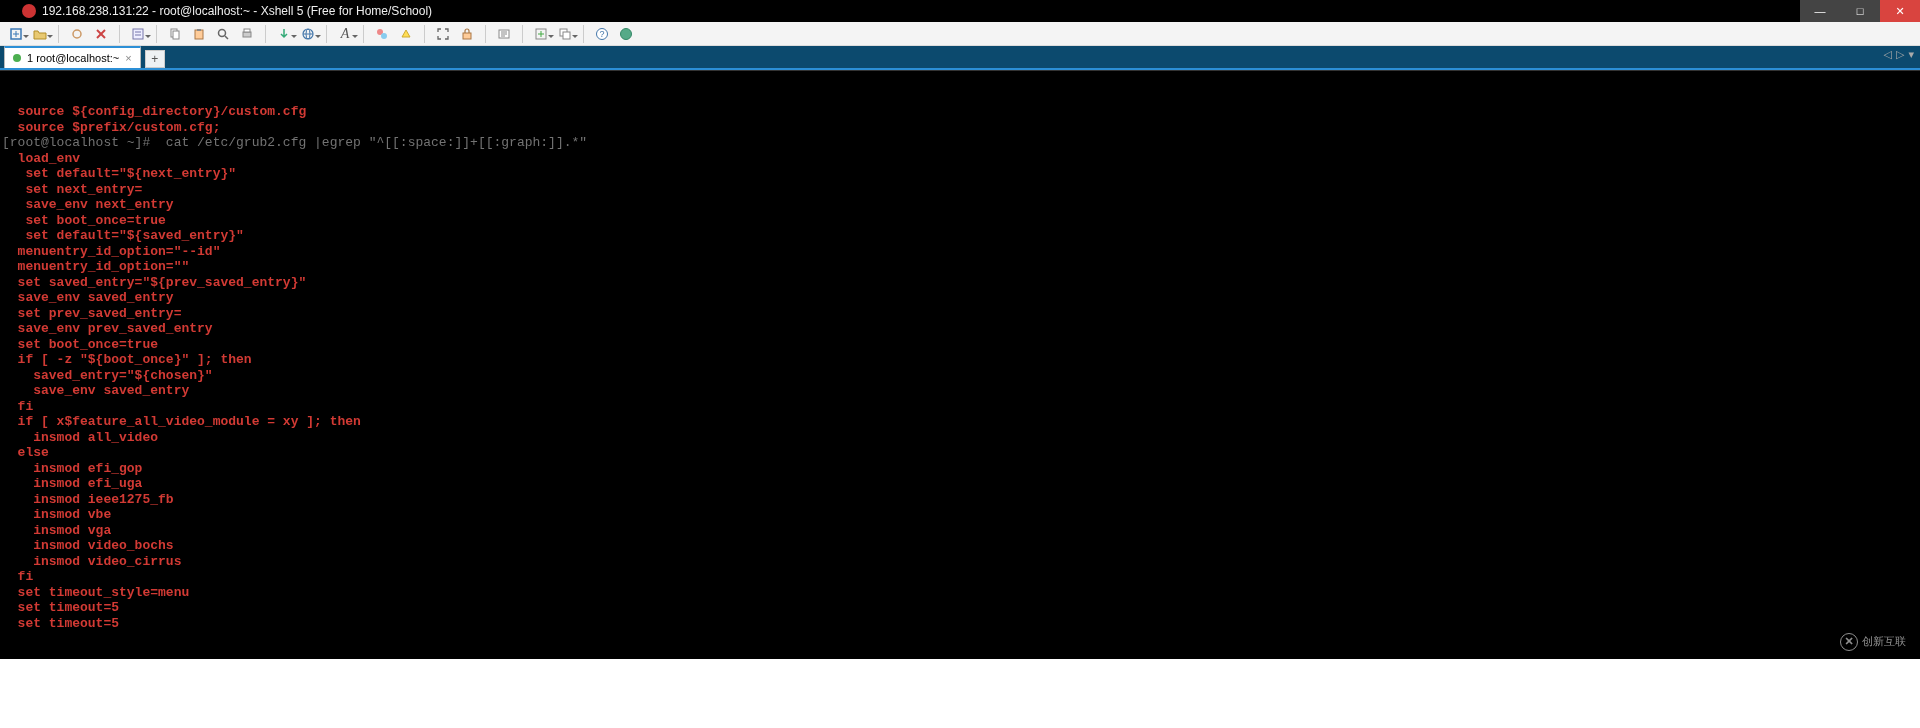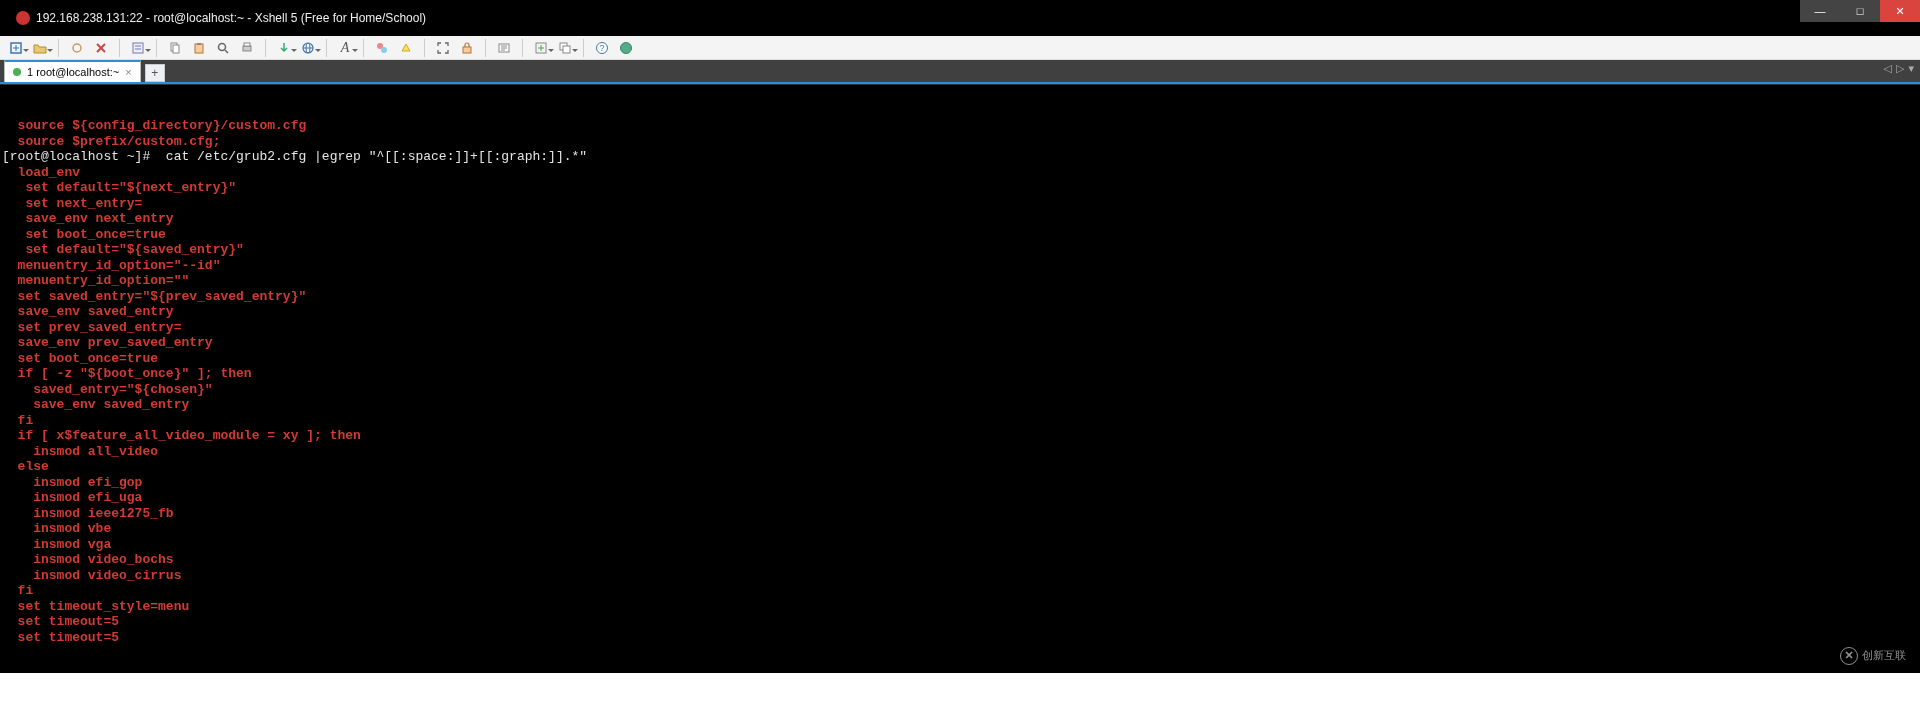--- a/index.html
+++ b/index.html
@@ -1,38 +1,38 @@
 <!DOCTYPE html>
 <html><head>
 <meta charset="utf-8">
 <style>
   * { margin:0; padding:0; box-sizing:border-box; }
   html,body { width:1920px; height:728px; font-family:"Segoe UI",Tahoma,sans-serif; font-size:12px; background:#fff; overflow:hidden; }
-  .titlebar { height:36px; background:#000; color:#fff; display:flex; align-items:center; padding-left:16px; position:relative; }
+  .titlebar { height:22px; background:#000; color:#fff; display:flex; align-items:center; padding-left:22px; position:relative; }
   .titlebar .app-icon { width:14px; height:14px; border-radius:50%; background:#c33; margin-right:6px; display:inline-block; }
   .titlebar .title { font-size:12px; color:#eee; }
   .win-controls { position:absolute; right:0; top:0; height:22px; display:flex; }
   .win-controls div { width:40px; height:22px; display:flex; align-items:center; justify-content:center; font-size:11px; color:#fff; cursor:pointer; }
   .win-min,.win-max { background:#444; }
   .win-close { background:#d9443f; }
   .toolbar { height:24px; background:#f4f4f4; border-bottom:1px solid #ddd; display:flex; align-items:center; padding:0 6px; gap:4px; }
   .toolbar .btn { width:20px; height:20px; display:flex; align-items:center; justify-content:center; color:#555; cursor:pointer; font-size:13px; position:relative; }
   .toolbar .btn.dd::after { content:""; position:absolute; right:-3px; bottom:3px; border:3px solid transparent; border-top-color:#666; }
   .toolbar .sep { width:1px; height:18px; background:#ccc; margin:0 4px; }
-  .tabbar { height:24px; background:#404040; display:flex; align-items:flex-end; position:relative; border-bottom:2px solid #2c8fd6; }
+  .tabbar { height:24px; background:#0c4a6e; display:flex; align-items:flex-end; position:relative; border-bottom:2px solid #2c8fd6; }
   .tab { height:22px; display:flex; align-items:center; padding:0 8px; background:#fff; border:1px solid #bbb; border-bottom:none; border-top:2px solid #2c8fd6; margin-left:4px; font-size:11px; gap:6px; cursor:pointer; }
   .tab .dot { width:8px; height:8px; border-radius:50%; background:#4caf50; display:inline-block; }
   .tab .x { color:#888; font-size:11px; cursor:pointer; }
   .tab-add { width:20px; height:18px; background:#eef1f3; border:1px solid #ccc; margin-left:4px; display:flex; align-items:center; justify-content:center; font-size:12px; color:#555; cursor:pointer; }
   .tabbar .navs { position:absolute; right:6px; top:2px; display:flex; gap:4px; color:#aaa; font-size:11px; }
   .terminal { height:589px; background:#000; color:#c0c0c0; font-family:Consolas,"Courier New",monospace; font-size:13px; line-height:15.5px; padding:2px 2px 0 2px; white-space:pre; position:relative; overflow:auto; border-top:1px solid #333; }
   .terminal::-webkit-scrollbar { width:14px; background:#f0f0f0; }
   .terminal::-webkit-scrollbar-thumb { background:#c0c0c0; }
   .red { color:#d23a34; font-weight:bold; }
-  .prompt { color:#e5e5e5; }
+  .prompt { color:#737373; }
   .watermark { position:absolute; right:14px; bottom:8px; color:#ccc; font-size:11px; display:flex; align-items:center; gap:4px; opacity:.7; font-family:sans-serif; }
   .watermark .wm-icon { width:18px; height:18px; border:1px solid #ccc; border-radius:50%; display:flex; align-items:center; justify-content:center; font-weight:bold; }
 </style>
 </head>
 <body>
 
 <div class="titlebar">
   <span class="app-icon"></span>
   <span class="title">192.168.238.131:22 - root@localhost:~ - Xshell 5 (Free for Home/School)</span>
   <div class="win-controls">

